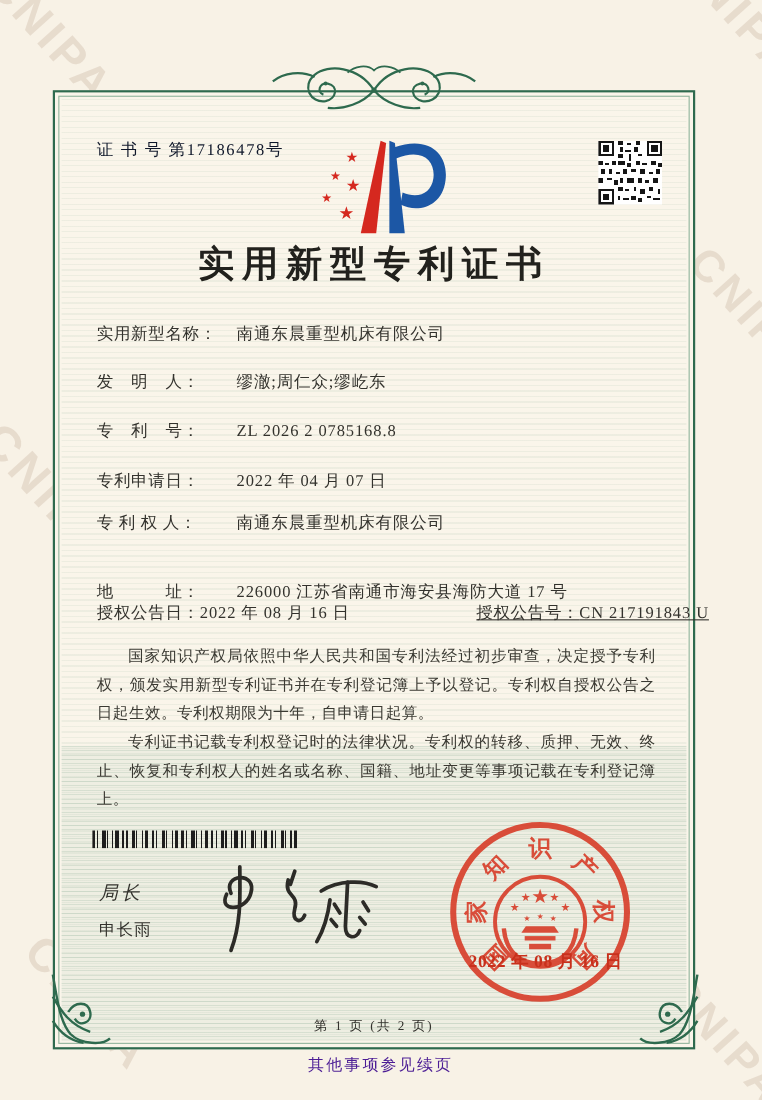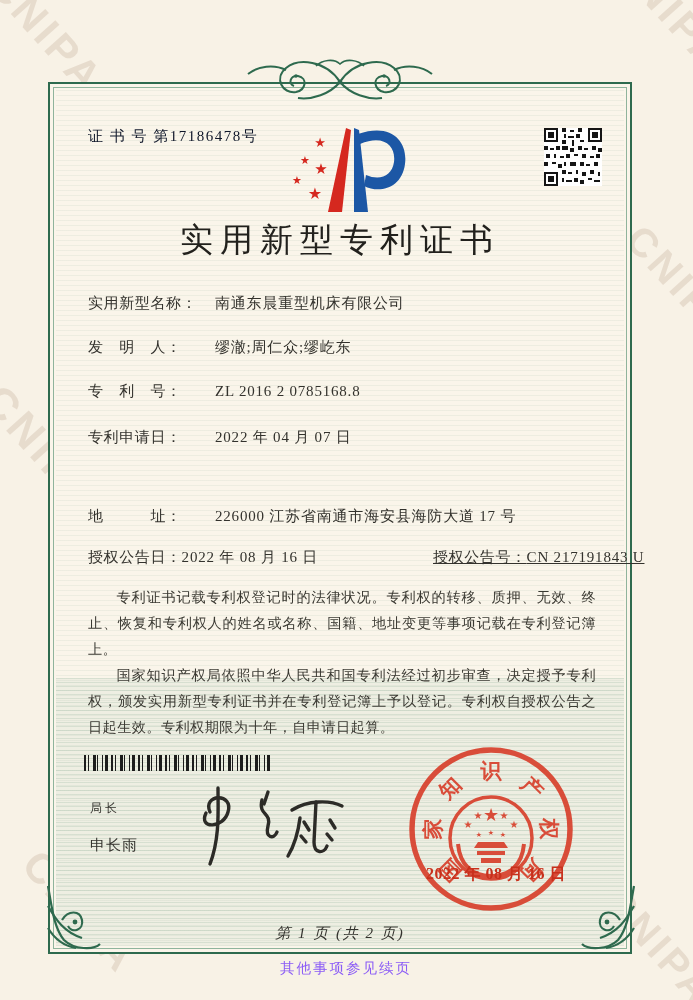--- a/index.html
+++ b/index.html
@@ -30,21 +30,21 @@
       repeating-linear-gradient(180deg, rgba(110,155,128,0.18) 0 1px, transparent 1px 4px),
       rgba(168,198,178,0.14);
   }
   .ornament{ position:absolute; }
   
   .cert-no{ position:absolute; left:88px; top:127px; font-size:15px; letter-spacing:1.5px; color:#0f172a; }
   .logo{ position:absolute; left:278px; top:122px; }
   .qr{ position:absolute; left:544px; top:128px; }
   .title{
     position:absolute; left:48px; width:584px; top:218px; text-align:center;
-    font-size:33px; font-weight:normal; letter-spacing:7px; color:#22211d;
+    font-size:33px; font-weight:bold; letter-spacing:7px; color:#22211d;
   }
   
   .row{ position:absolute; left:88px; width:510px; font-size:15px; letter-spacing:0.6px; white-space:nowrap; }
   .row .lbl{ display:inline-block; min-width:127px; white-space:pre; }
   .row .val{ letter-spacing:0.8px; }
   .grant2{ position:absolute; left:345px; top:0;text-decoration:underline; }
   
   .paras{ position:absolute; left:88px; top:585px; width:508px; }
   .paras p{
     font-size:14.2px; line-height:1.83; text-indent:2em;
@@ -54,30 +54,30 @@
   .barcode{
     position:absolute; left:84px; top:755px; width:187px; height:16px;
     background:repeating-linear-gradient(90deg,
       #1d1d1d 0 2px, transparent 2px 4px,
       #1d1d1d 4px 5px, transparent 5px 9px,
       #1d1d1d 9px 12px, transparent 12px 13px,
       #1d1d1d 13px 14px, transparent 14px 18px,
       #1d1d1d 18px 19px, transparent 19px 21px,
       #1d1d1d 21px 24px, transparent 24px 27px);
   }
-  .sig-title{ position:absolute; left:90px; top:800px; font-size:12px; letter-spacing:3px; }
+  .sig-title{ position:absolute; left:90px; top:800px; font-size:17px; letter-spacing:3px;font-style:italic; }
   .sig-name{ position:absolute; left:90px; top:836px; font-size:15px; letter-spacing:1px; }
   .signature{ position:absolute; left:180px; top:780px; }
   .seal{ position:absolute; left:406px; top:744px; }
   .seal-date{
     position:absolute; left:412px; top:864px; width:168px; text-align:center;
     font-size:16px; font-weight:bold; color:#c8301c; letter-spacing:0.5px; white-space:nowrap;
   }
-  .page-info{ position:absolute; left:48px; width:584px; top:924px; text-align:center; font-size:15px; letter-spacing:2px;font-style:italic; }
-  .note{ position:absolute; left:48px; width:596px; top:959px; text-align:center; font-size:14.5px; letter-spacing:2px; color:#8b5cf6; }
+  .page-info{ position:absolute; left:48px; width:584px; top:924px; text-align:center; font-size:12px; letter-spacing:2px; }
+  .note{ position:absolute; left:48px; width:596px; top:959px; text-align:center; font-size:14.5px; letter-spacing:2px; color:#4c1d95; }
 </style>
 </head>
 <body>
 
 <div class="page">
 
   <div class="wm" style="left:-28px; top:8px;  font-size:42px;">CNIPA</div>
   <div class="wm" style="left:596px; top:-14px; font-size:42px;">CNIPA</div>
   <div class="wm" style="left:610px; top:262px; font-size:40px;">CNIPA</div>
   <div class="wm" style="left:-34px; top:424px; font-size:44px;">CNIPA</div>
@@ -203,38 +203,41 @@
 
   <div class="title">实用新型专利证书</div>
 
   <div class="row" style="top:294px;">
     <span class="lbl">实用新型名称：</span><span class="val">南通东晨重型机床有限公司</span>
   </div>
   <div class="row" style="top:338px;font-family:Liberation Serif, serif;">
     <span class="lbl">发　明　人：</span><span class="val">缪澈;周仁众;缪屹东</span>
   </div>
   <div class="row" style="top:382px;">
-    <span class="lbl">专　利　号：</span><span class="val">ZL 2016 2 0785168.8</span>
+    <span class="lbl">专　利　号：</span><span class="val">ZL 2026 2 0785168.8</span>
   </div>
   <div class="row" style="top:428px;">
     <span class="lbl">专利申请日：</span><span class="val">2022 年 04 月 07 日</span>
   </div>
-  <div class="row" style="top:507px;">
+  <div class="row" style="top:466px;">
+    <span class="lbl">专 利 权 人：</span><span class="val">南通东晨重型机床有限公司</span>
+  </div>
+  <div class="row" style="top:529px;">
     <span class="lbl">地　　　址：</span><span class="val">226000 江苏省南通市海安县海防大道 17 号</span>
   </div>
   <div class="row" style="top:548px;">
     <span>授权公告日：</span><span class="val">2022 年 08 月 16 日</span>
     <span class="grant2">
       <span>授权公告号：</span><span class="val">CN 217191843 U</span>
     </span>
   </div>
 
   <div class="paras">
+    <p>国家知识产权局依照中华人民共和国专利法经过初步审查，决定授予专利权，颁发实用新型专利证书并在专利登记簿上予以登记。专利权自授权公告之日起生效。专利权期限为十年，自申请日起算。</p>
     <p>专利证书记载专利权登记时的法律状况。专利权的转移、质押、无效、终止、恢复和专利权人的姓名或名称、国籍、地址变更等事项记载在专利登记簿上。</p>
-    <p>国家知识产权局依照中华人民共和国专利法经过初步审查，决定授予专利权，颁发实用新型专利证书并在专利登记簿上予以登记。专利权自授权公告之日起生效。专利权期限为十年，自申请日起算。</p>
   </div>
 
   <div class="barcode"></div>
 
   <div class="sig-title">局长</div>
   <div class="sig-name">申长雨</div>
 
   <svg class="signature" width="175" height="92" viewBox="0 0 175 92">
     <g fill="none" stroke="#2c2b27" stroke-width="3.4" stroke-linecap="round" stroke-linejoin="round">
       <path d="M30,32 C22,14 54,12 48,32 C44,48 18,50 26,33"></path>

